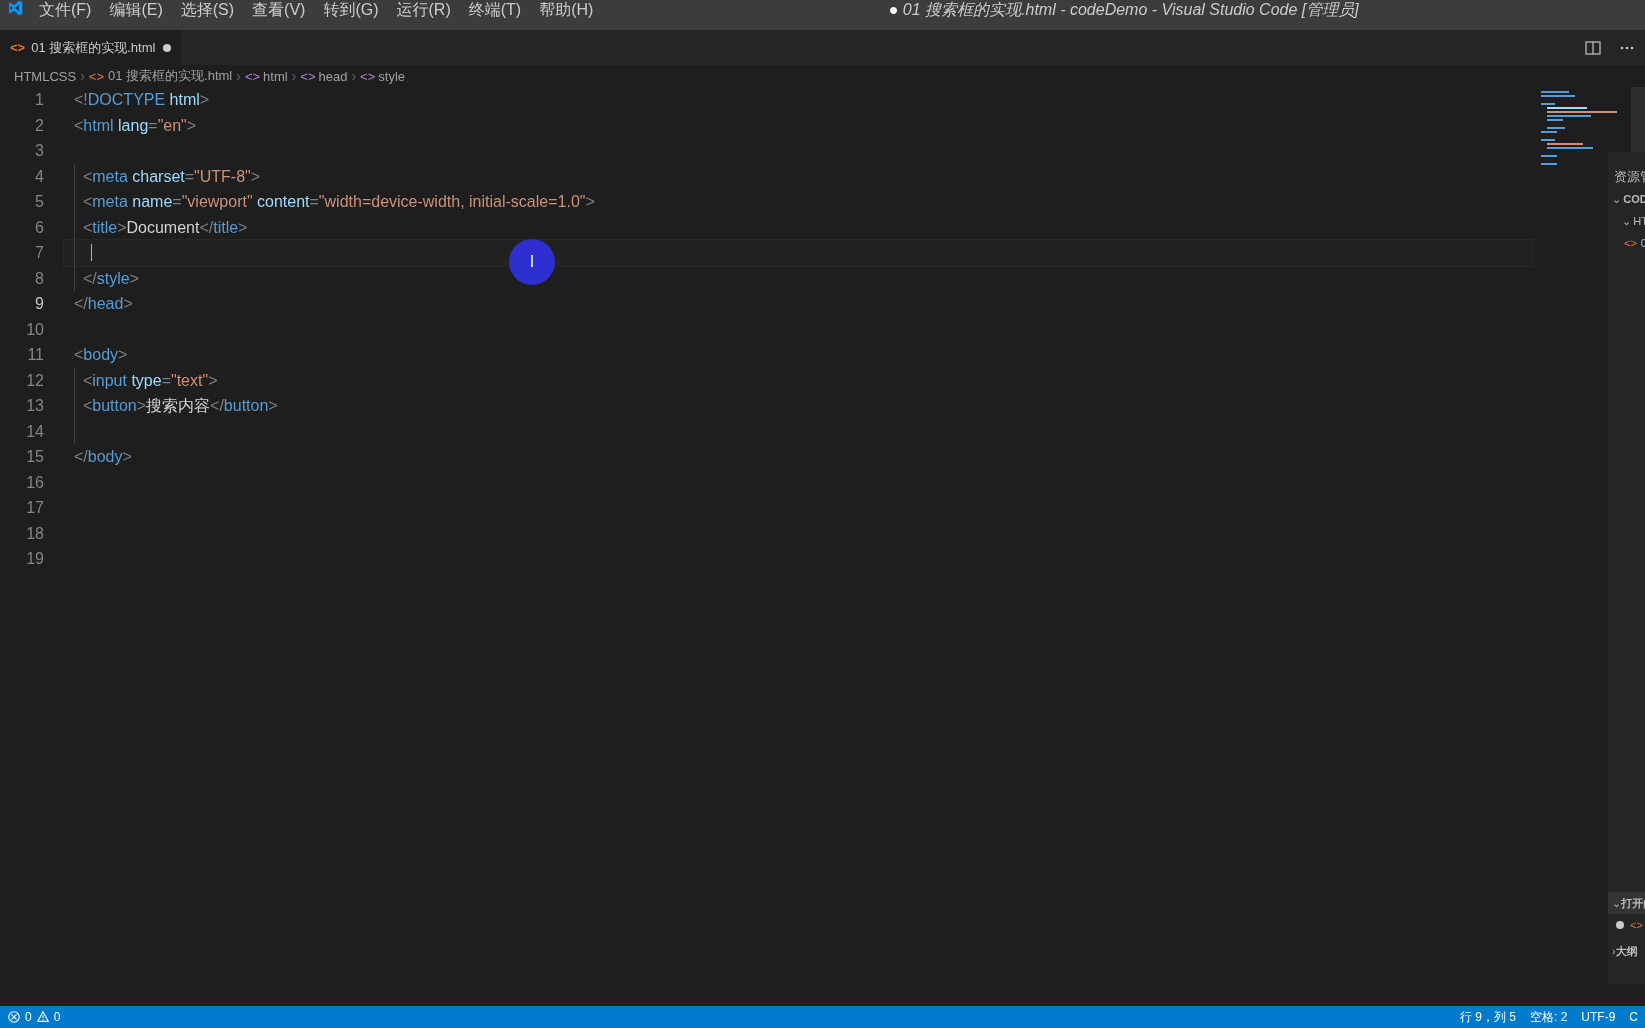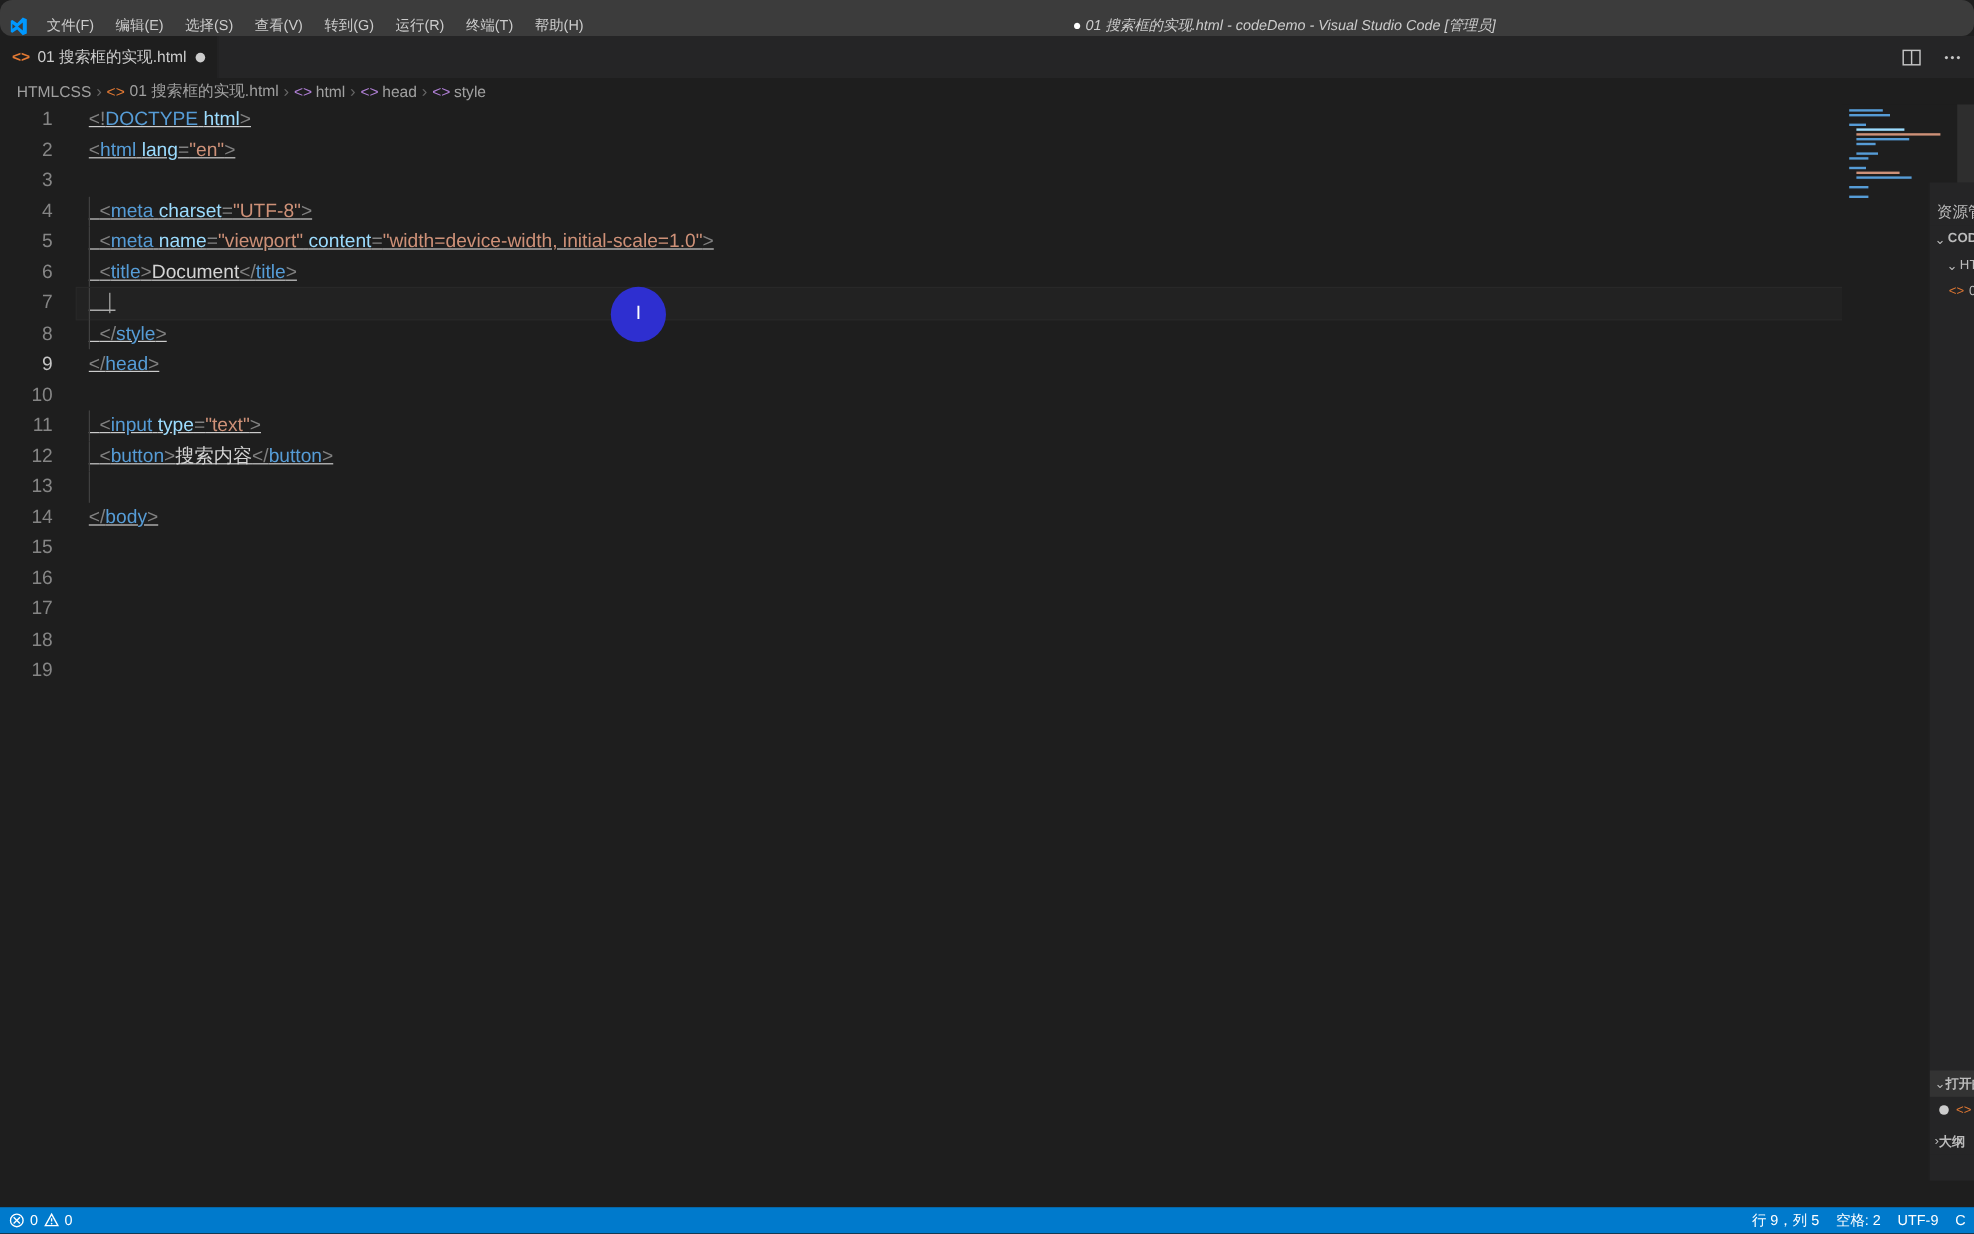--- a/index.html
+++ b/index.html
@@ -1,19 +1,19 @@
 <!DOCTYPE html>
 <html><head>
 <meta charset="utf-8">
 <style>
 * { margin: 0; padding: 0; box-sizing: border-box; font-family: "Segoe UI", "Microsoft YaHei", sans-serif; }
 body { background: #1e1e1e; color: #cccccc; width: 1645px; height: 1028px; overflow: hidden; position: relative; }
 
 
-.titlebar { height: 30px; background: #3c3c3c; display: flex; align-items: flex-end; font-size: 12px; color: #cccccc; border-radius: 10px; }
+.titlebar { height: 30px; background: #3c3c3c; display: flex; align-items: flex-start; font-size: 16px; color: #cccccc; }
 .titlebar .vscode-icon { width: 30px; display: flex; align-items: center; justify-content: center; }
 .titlebar .menu { display: flex; }
 .titlebar .menu-item { padding: 0 9px; cursor: pointer; }
 .titlebar .app-title { flex: 1; text-align: center; color: #cccccc; font-style: italic; }
 .titlebar .app-title .dot { color: #ffffff; }
 
 
 .tabbar { height: 35px; background: #252526; display: flex; align-items: stretch; }
 .tab { display: flex; align-items: center; background: #1e1e1e; padding: 0 10px; border-right: 1px solid #252526; font-size: 13px; }
 .tab .file-icon { color: #e37933; margin-right: 6px; font-weight: bold; }
@@ -22,21 +22,21 @@
 
 
 .breadcrumb { height: 22px; background: #1e1e1e; display: flex; align-items: center; font-size: 13px; color: #a0a0a0; padding-left: 14px; }
 .breadcrumb .sep { margin: 0 4px; color: #666; }
 .breadcrumb .bc-icon-html { color: #e37933; margin-right: 4px; }
 .breadcrumb .bc-icon-sym { color: #b180d7; margin-right: 3px; }
 
 
 .editor-wrap { display: flex; height: calc(100% - 30px - 35px - 22px - 22px); position: relative; }
 .gutter { width: 64px; text-align: right; padding-right: 20px; color: #858585; font-family: Consolas, "Courier New", monospace; font-size: 16px; user-select: none; }
-.code { flex: 1; font-family: Consolas, "Courier New", monospace; font-size: 16px; position: relative; text-decoration: underline; }
+.code { flex: 1; font-family: Consolas, "Courier New", monospace; font-size: 16px; position: relative; }
 .line { height: 25.5px; line-height: 25.5px; white-space: pre; }
 .code .line { padding-left: 10px; position: relative; }
 .guide { display: inline-block; width: 1px; background: #404040; position: absolute; top: 0; bottom: 0; }
 .guide.l1 { left: 10px; }
 .active-line { background: rgba(255,255,255,0.02); outline: 1px solid #282828; }
 
 
 .c-punct { color: #808080; }
 .c-tag { color: #569cd6; }
 .c-attr { color: #9cdcfe; }
@@ -167,20 +167,21 @@
     <div class="line"><span class="c-punct">&lt;!</span><span class="c-doctype">DOCTYPE</span> <span class="c-attr">html</span><span class="c-punct">&gt;</span></div>
     <div class="line"><span class="c-punct">&lt;</span><span class="c-tag">html</span> <span class="c-attr">lang</span><span class="c-punct">=</span><span class="c-str">"en"</span><span class="c-punct">&gt;</span></div>
     <div class="line"></div>
     <div class="line"><span class="guide l1"></span>  <span class="c-punct">&lt;</span><span class="c-tag">meta</span> <span class="c-attr">charset</span><span class="c-punct">=</span><span class="c-str">"UTF-8"</span><span class="c-punct">&gt;</span></div>
     <div class="line"><span class="guide l1"></span>  <span class="c-punct">&lt;</span><span class="c-tag">meta</span> <span class="c-attr">name</span><span class="c-punct">=</span><span class="c-str">"viewport"</span> <span class="c-attr">content</span><span class="c-punct">=</span><span class="c-str">"width=device-width, initial-scale=1.0"</span><span class="c-punct">&gt;</span></div>
     <div class="line"><span class="guide l1"></span>  <span class="c-punct">&lt;</span><span class="c-tag">title</span><span class="c-punct">&gt;</span><span class="c-text">Document</span><span class="c-punct">&lt;/</span><span class="c-tag">title</span><span class="c-punct">&gt;</span></div>
     <div class="line active-line"><span class="guide l1"></span>    <span style="border-left:1px solid #aeafad; margin-left:-1px;">&nbsp;</span></div>
     <div class="line"><span class="guide l1"></span>  <span class="c-punct">&lt;/</span><span class="c-tag">style</span><span class="c-punct">&gt;</span></div>
     <div class="line"><span class="c-punct">&lt;/</span><span class="c-tag">head</span><span class="c-punct">&gt;</span></div>
     <div class="line"></div>
+    <div class="line"><span class="c-punct">&lt;</span><span class="c-tag">body</span><span class="c-punct">&gt;</span></div>
     <div class="line"><span class="guide l1"></span>  <span class="c-punct">&lt;</span><span class="c-tag">input</span> <span class="c-attr">type</span><span class="c-punct">=</span><span class="c-str">"text"</span><span class="c-punct">&gt;</span></div>
     <div class="line"><span class="guide l1"></span>  <span class="c-punct">&lt;</span><span class="c-tag">button</span><span class="c-punct">&gt;</span><span class="c-text">搜索内容</span><span class="c-punct">&lt;/</span><span class="c-tag">button</span><span class="c-punct">&gt;</span></div>
     <div class="line"><span class="guide l1"></span></div>
     <div class="line"><span class="c-punct">&lt;/</span><span class="c-tag">body</span><span class="c-punct">&gt;</span></div>
     <div class="line"></div>
 
     <div class="minimap">
       <div class="mm-scroll"></div>
       <div class="mm-content">
         <div class="mm-line">

